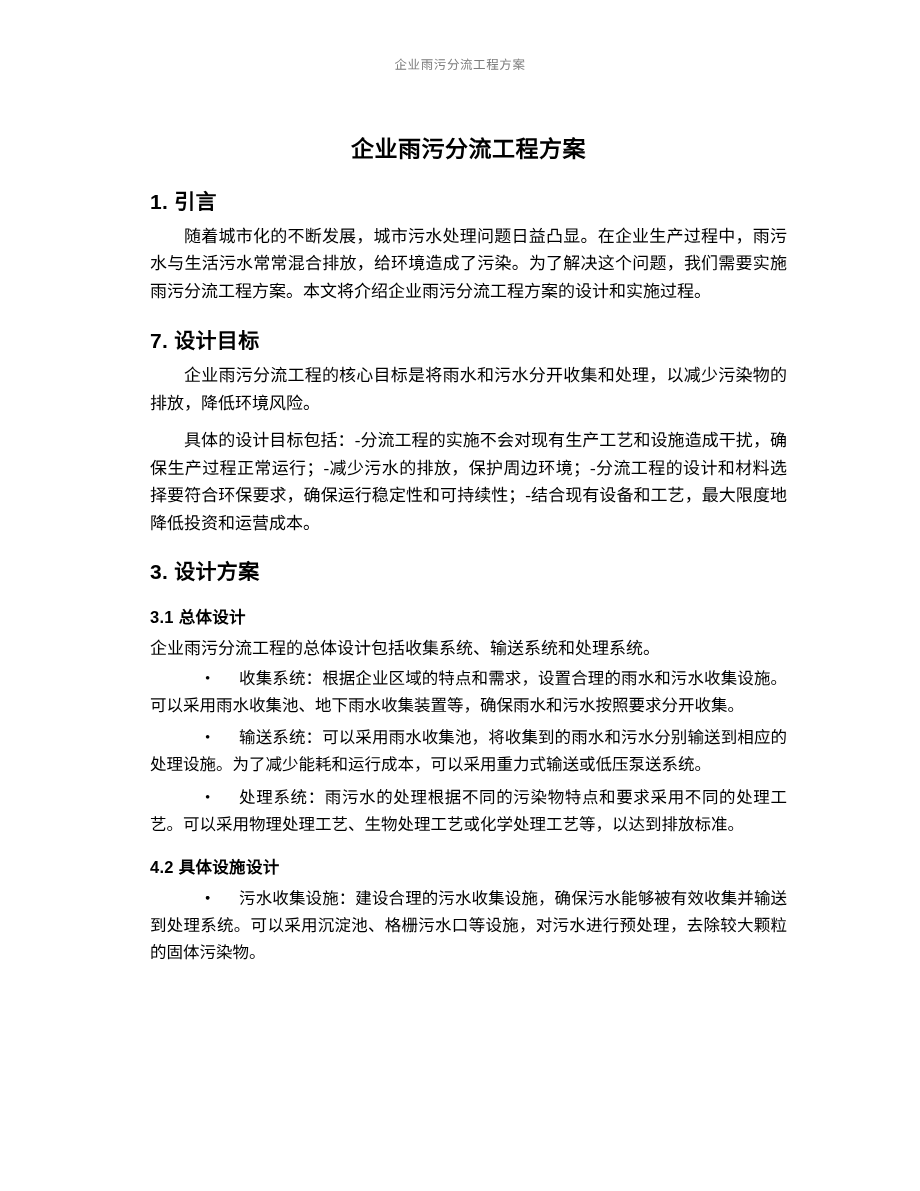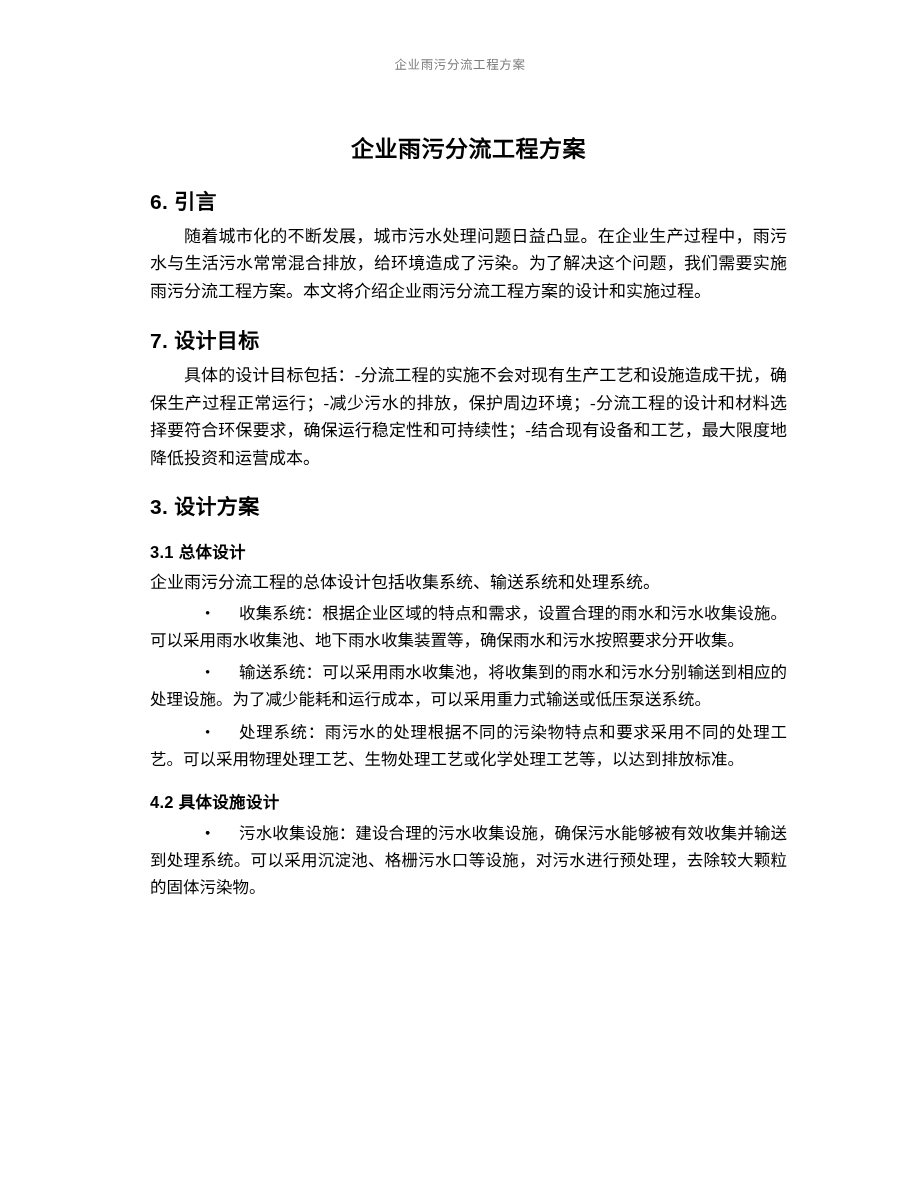--- a/index.html
+++ b/index.html
@@ -116,24 +116,25 @@
 <body>
 
 <div class="page">
 
   <div class="running-header">企业雨污分流工程方案</div>
 
   <div class="content">
 
     <h1 class="doc-title">企业雨污分流工程方案</h1>
 
-    <h2 class="section-heading">6. 引言</h2>
+    <h2 class="section-heading">1. 引言</h2>
     <p class="body-text tight">随着城市化的不断发展，城市污水处理问题日益凸显。在企业生产过程中，雨污水与生活污水常常混合排放，给环境造成了污染。为了解决这个问题，我们需要实施雨污分流工程方案。本文将介绍企业雨污分流工程方案的设计和实施过程。</p>
 
     <h2 class="section-heading">7. 设计目标</h2>
+    <p class="body-text tight">企业雨污分流工程的核心目标是将雨水和污水分开收集和处理，以减少污染物的排放，降低环境风险。</p>
     <p class="body-text tight">具体的设计目标包括：‐分流工程的实施不会对现有生产工艺和设施造成干扰，确保生产过程正常运行；‐减少污水的排放，保护周边环境；‐分流工程的设计和材料选择要符合环保要求，确保运行稳定性和可持续性；‐结合现有设备和工艺，最大限度地降低投资和运营成本。</p>
 
     <h2 class="section-heading">3. 设计方案</h2>
 
     <h3 class="subsection-heading">3.1 总体设计</h3>
     <p class="body-text no-indent">企业雨污分流工程的总体设计包括收集系统、输送系统和处理系统。</p>
 
     <ul class="bullet-list spaced">
       <li>
         <span class="bullet-dot">•</span>

